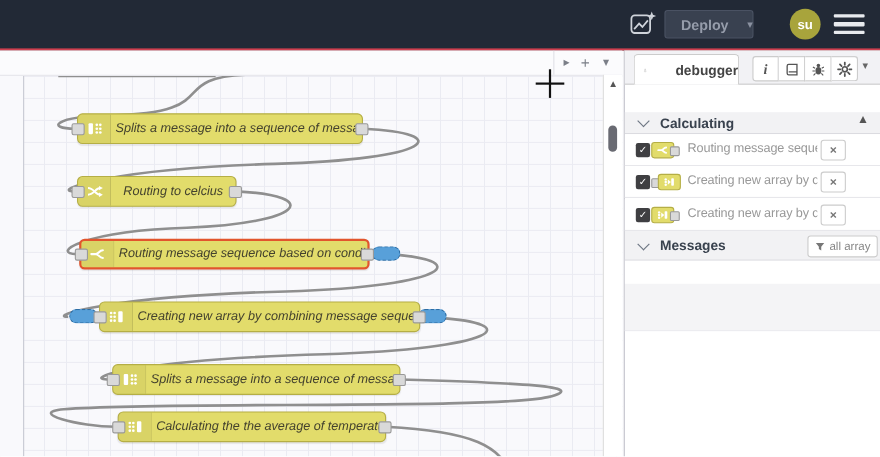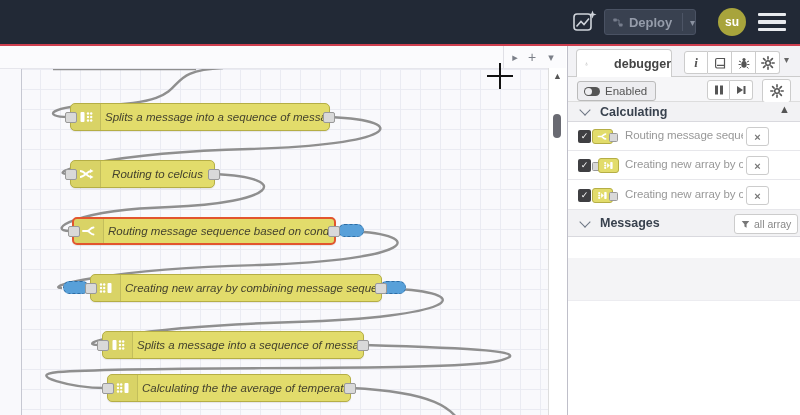--- a/index.html
+++ b/index.html
@@ -2,21 +2,21 @@
 <html><head>
 <meta charset="utf-8">
 <style>
   html,body{margin:0;padding:0;background:#fff;}
   #app{position:relative;width:800px;height:415px;overflow:hidden;
        font-family:"Liberation Sans",sans-serif;-webkit-font-smoothing:antialiased;}
   
   #header{position:absolute;left:0;top:0;width:800px;height:44px;background:#222936;
           border-bottom:2px solid #cf3f4f;}
   .hicon{position:absolute;top:9px;}
-  #deploy-btn{position:absolute;left:604px;top:9px;width:92px;height:26px;background:#394150;
+  #deploy-btn{position:absolute;left:604px;top:9px;width:81px;height:26px;background:#394150;
               border:1px solid #4a5263;border-radius:3px;display:flex;align-items:center;box-sizing:border-box;}
   #deploy-btn .dlabel{color:#959caa;font-size:13px;font-weight:bold;margin-left:6px;}
   #deploy-sep{width:1px;height:18px;background:#4d5566;margin-left:10px;}
   #deploy-caret{color:#8a91a0;font-size:10px;margin-left:7px;}
   #avatar{position:absolute;left:718px;top:8px;width:28px;height:28px;border-radius:50%;
           background:#a8a43c;color:#fff;font-size:12px;font-weight:bold;display:flex;
           align-items:center;justify-content:center;}
   #burger{position:absolute;left:758px;top:13px;width:28px;height:18px;display:flex;
           flex-direction:column;justify-content:space-between;cursor:pointer;}
   #burger div{height:3.2px;background:#e8eaee;border-radius:1px;}
@@ -310,50 +310,20 @@
             <circle cx="7" cy="7" r="2.3" fill="none" stroke="#555" stroke-width="1.5"></circle>
             <g stroke="#555" stroke-width="1.6" stroke-linecap="round">
               <path d="M7 0.8 V2.9 M7 11.1 V13.2 M0.8 7 H2.9 M11.1 7 H13.2 M2.6 2.6 L4.1 4.1 M9.9 9.9 L11.4 11.4 M2.6 11.4 L4.1 9.9 M9.9 4.1 L11.4 2.6"></path>
             </g>
           </svg>
         </div>
       </div>
       <span id="sb-caret">▾</span>
     </div>
 
-    <div id="sb-toolbar">
-      <div id="enabled-btn">
-        <div class="toggle-pill">
-            <i></i>
-          </div>
-        <span>Enabled</span>
-      </div>
-      <div id="playpause">
-        <div class="pbtn">
-          <svg width="12" height="12" viewBox="0 0 12 12">
-            <rect x="2" y="1.5" width="3" height="9" fill="#555"></rect>
-              <rect x="7" y="1.5" width="3" height="9" fill="#555"></rect>
-          </svg>
-        </div>
-        <div class="pbtn">
-          <svg width="12" height="12" viewBox="0 0 12 12">
-            <path d="M2 2 L8 6 L2 10 z" fill="#555"></path>
-              <rect x="8.5" y="2" width="2" height="8" fill="#555"></rect>
-          </svg>
-        </div>
-      </div>
-      <div id="dbg-gear">
-        <svg width="14" height="14" viewBox="0 0 14 14">
-          <circle cx="7" cy="7" r="2.3" fill="none" stroke="#555" stroke-width="1.5"></circle>
-          <g stroke="#555" stroke-width="1.6" stroke-linecap="round">
-            <path d="M7 0.8 V2.9 M7 11.1 V13.2 M0.8 7 H2.9 M11.1 7 H13.2 M2.6 2.6 L4.1 4.1 M9.9 9.9 L11.4 11.4 M2.6 11.4 L4.1 9.9 M9.9 4.1 L11.4 2.6"></path>
-          </g>
-        </svg>
-      </div>
-    </div>
 
     <div class="section-h" id="bp-header">
       <div class="chev"></div>
       <span class="title">Calculating</span>
       <span id="bp-scrollup">▲</span>
     </div>
 
     <div class="bp-row" style="top:76px;">
       <div class="bp-check">✓</div>
       <div class="bp-node">

